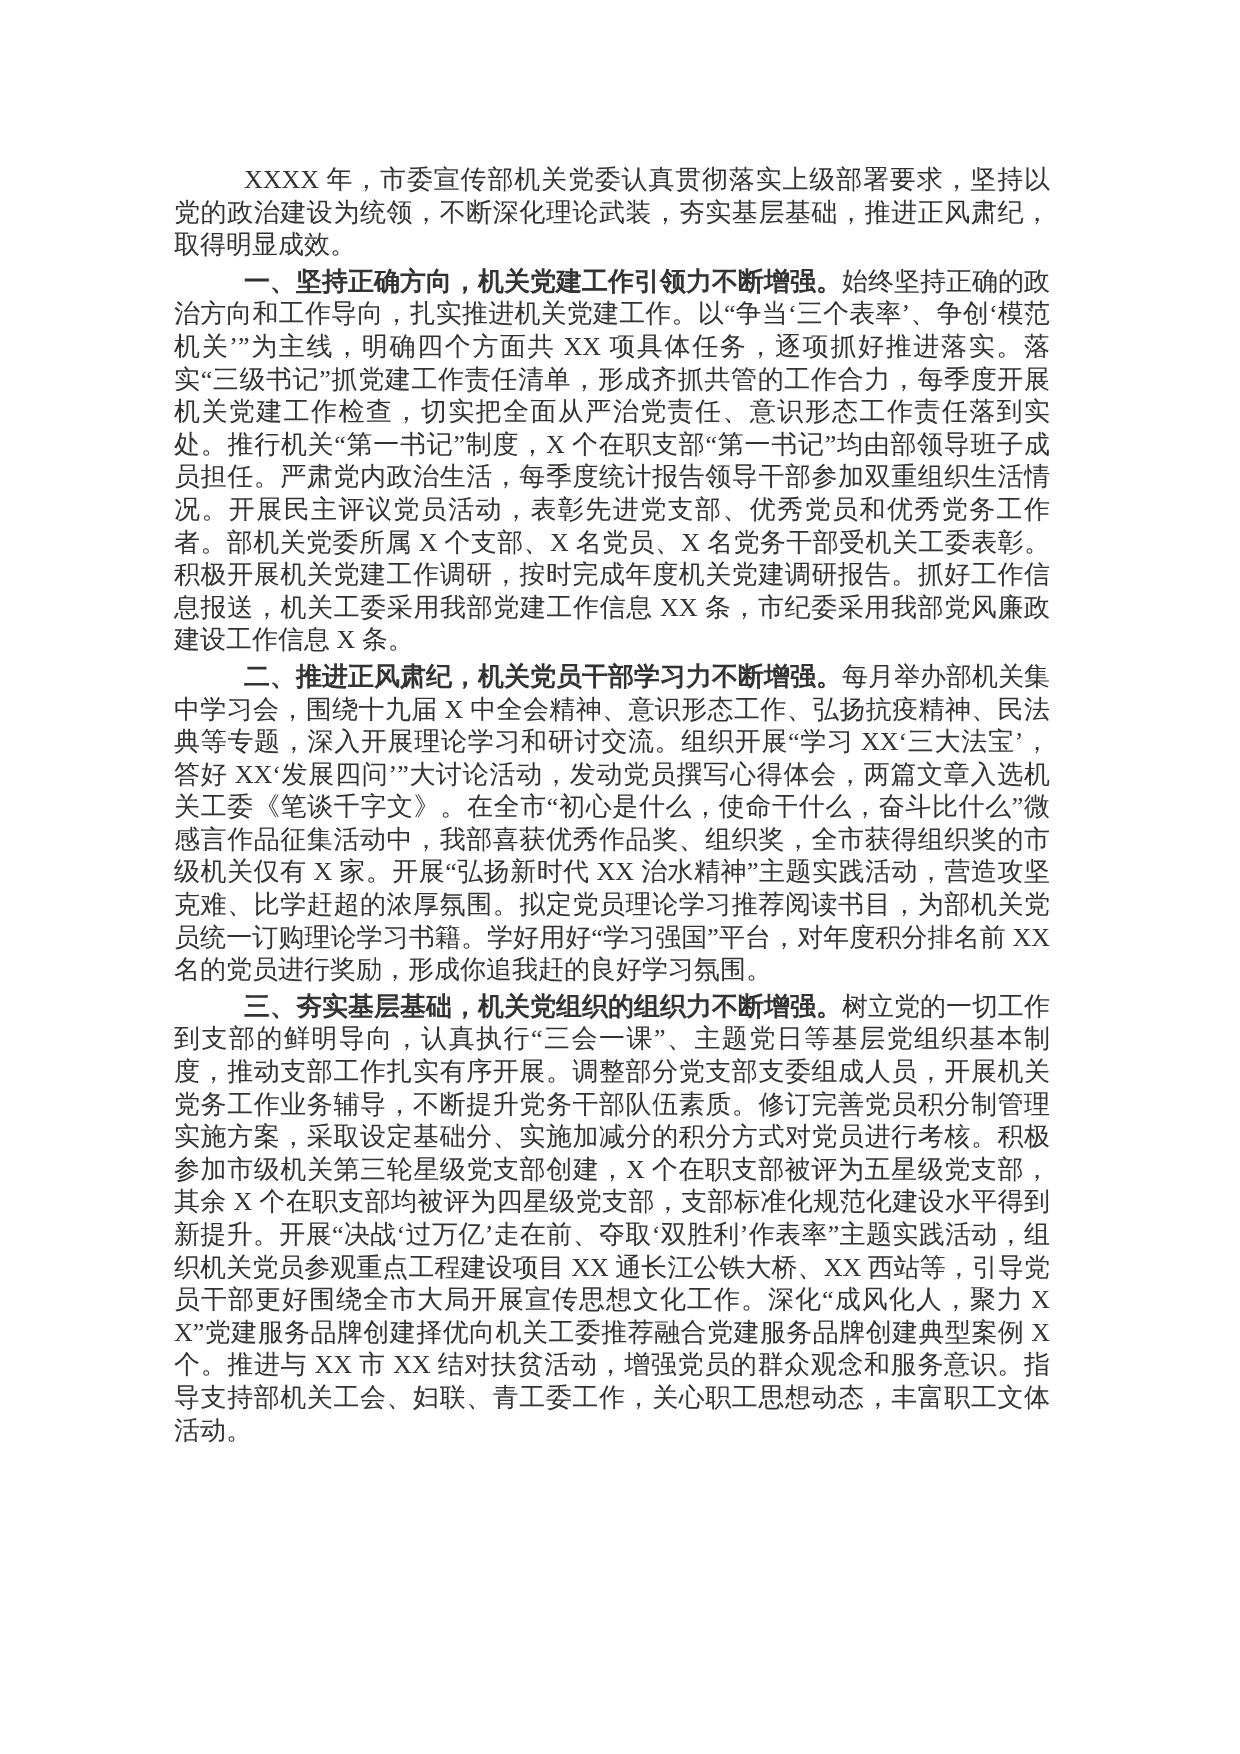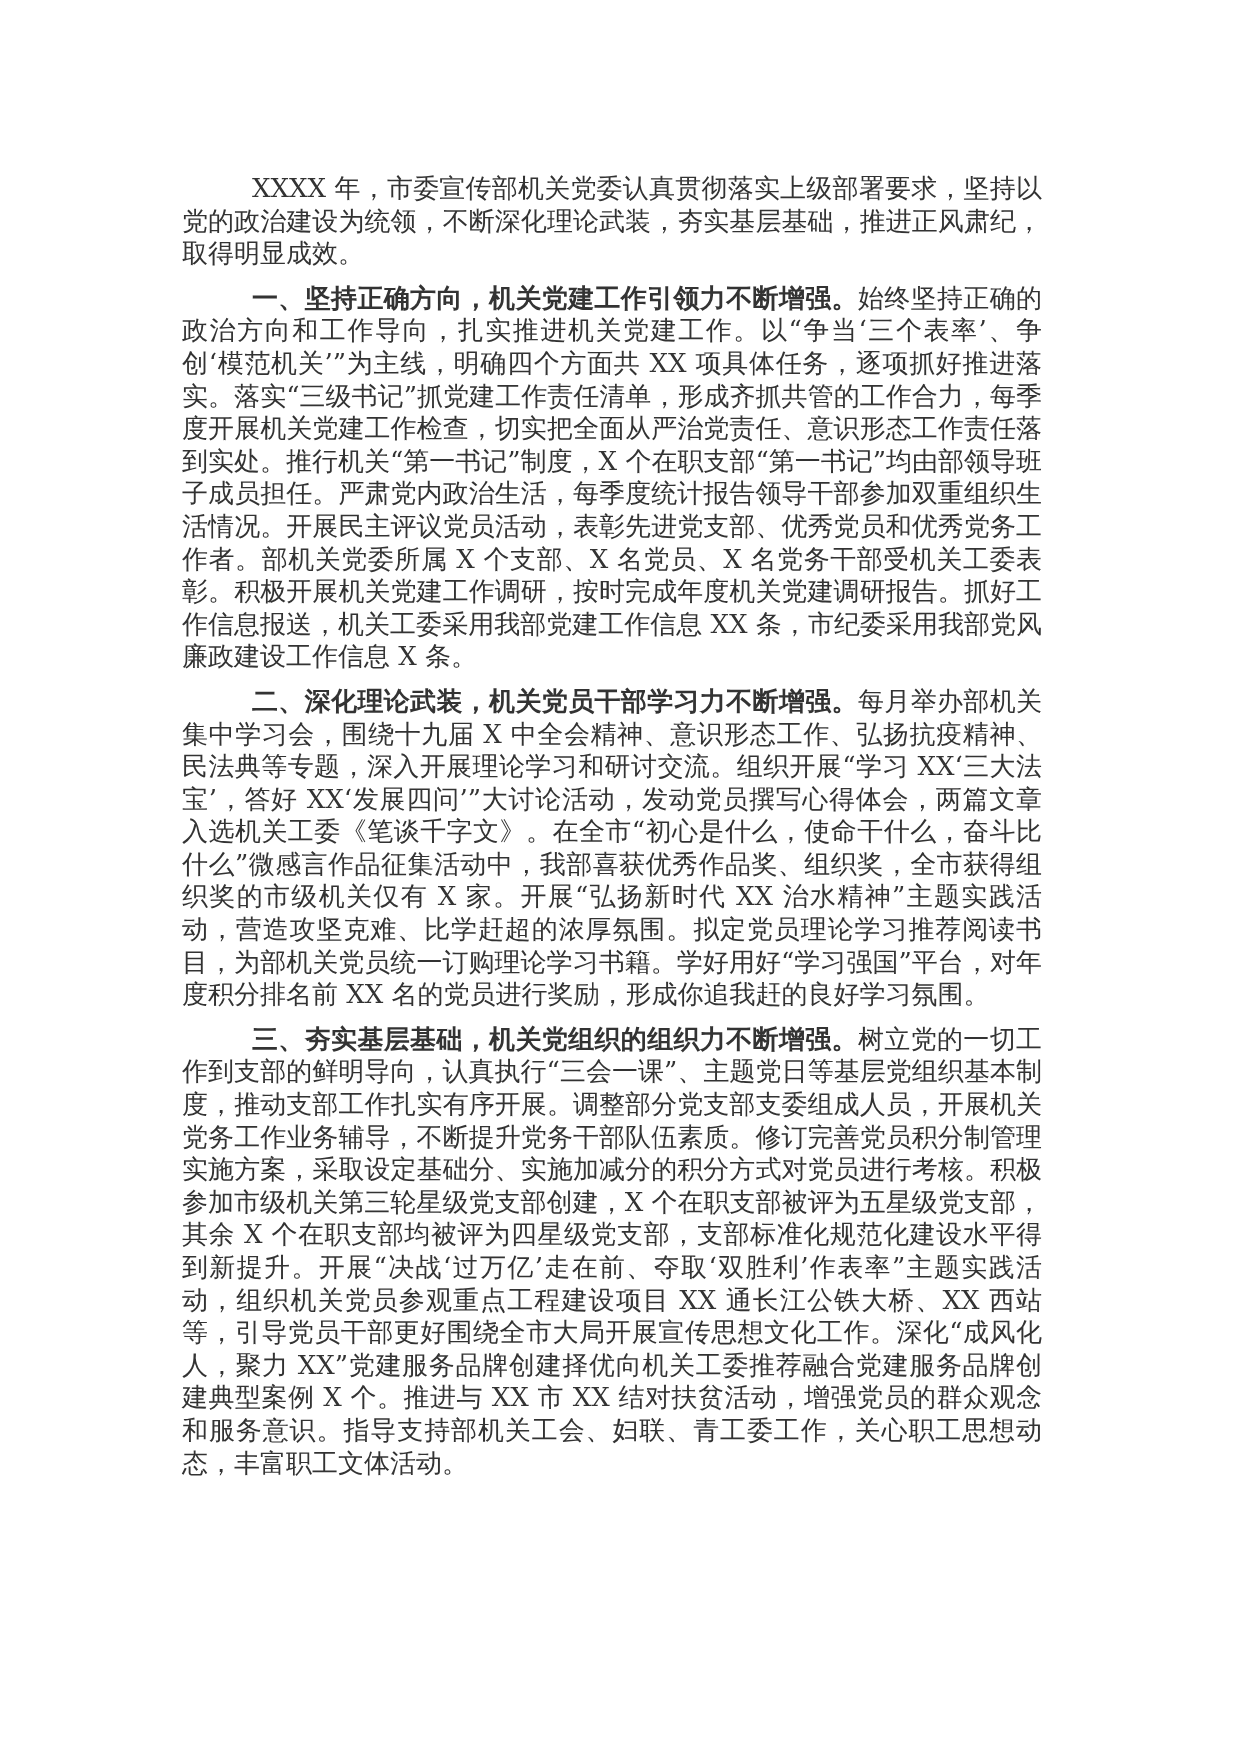--- a/index.html
+++ b/index.html
@@ -17,38 +17,39 @@
     overflow: hidden;
   }
   .content {
     font-family: "DejaVu Serif", "Liberation Serif", serif;
     font-size: 26px;
     line-height: 32.6px;
     color: #333333;
     text-align: justify;
   }
   .content p {
-    margin: 12px;
+    margin: 4px;
     padding: 0;
     text-indent: 70px;
     word-break: break-all;
+    font-family: Liberation Serif, serif;
   }
   .lead {
     font-weight: bold;
   }
 </style>
 </head>
 <body>
 
 <div class="page">
   <div class="content">
 
     <p><span class="lead"></span><span>XXXX 年，市委宣传部机关党委认真贯彻落实上级部署要求，坚持以党的政治建设为统领，不断深化理论武装，夯实基层基础，推进正风肃纪，取得明显成效。</span></p>
 
     <p><span class="lead">一、坚持正确方向，机关党建工作引领力不断增强。</span><span>始终坚持正确的政治方向和工作导向，扎实推进机关党建工作。以“争当‘三个表率’、争创‘模范机关’”为主线，明确四个方面共 XX 项具体任务，逐项抓好推进落实。落实“三级书记”抓党建工作责任清单，形成齐抓共管的工作合力，每季度开展机关党建工作检查，切实把全面从严治党责任、意识形态工作责任落到实处。推行机关“第一书记”制度，X 个在职支部“第一书记”均由部领导班子成员担任。严肃党内政治生活，每季度统计报告领导干部参加双重组织生活情况。开展民主评议党员活动，表彰先进党支部、优秀党员和优秀党务工作者。部机关党委所属 X 个支部、X 名党员、X 名党务干部受机关工委表彰。积极开展机关党建工作调研，按时完成年度机关党建调研报告。抓好工作信息报送，机关工委采用我部党建工作信息 XX 条，市纪委采用我部党风廉政建设工作信息 X 条。</span></p>
 
-    <p><span class="lead">二、深化理论武装，机关党员干部学习力不断增强。</span><span>每月举办部机关集中学习会，围绕十九届 X 中全会精神、意识形态工作、弘扬抗疫精神、民法典等专题，深入开展理论学习和研讨交流。组织开展“学习 XX‘三大法宝’，答好 XX‘发展四问’”大讨论活动，发动党员撰写心得体会，两篇文章入选机关工委《笔谈千字文》。在全市“初心是什么，使命干什么，奋斗比什么”微感言作品征集活动中，我部喜获优秀作品奖、组织奖，全市获得组织奖的市级机关仅有 X 家。开展“弘扬新时代 XX 治水精神”主题实践活动，营造攻坚克难、比学赶超的浓厚氛围。拟定党员理论学习推荐阅读书目，为部机关党员统一订购理论学习书籍。学好用好“学习强国”平台，对年度积分排名前 XX 名的党员进行奖励，形成你追我赶的良好学习氛围。</span></p>
+    <p><span class="lead">二、推进正风肃纪，机关党员干部学习力不断增强。</span><span>每月举办部机关集中学习会，围绕十九届 X 中全会精神、意识形态工作、弘扬抗疫精神、民法典等专题，深入开展理论学习和研讨交流。组织开展“学习 XX‘三大法宝’，答好 XX‘发展四问’”大讨论活动，发动党员撰写心得体会，两篇文章入选机关工委《笔谈千字文》。在全市“初心是什么，使命干什么，奋斗比什么”微感言作品征集活动中，我部喜获优秀作品奖、组织奖，全市获得组织奖的市级机关仅有 X 家。开展“弘扬新时代 XX 治水精神”主题实践活动，营造攻坚克难、比学赶超的浓厚氛围。拟定党员理论学习推荐阅读书目，为部机关党员统一订购理论学习书籍。学好用好“学习强国”平台，对年度积分排名前 XX 名的党员进行奖励，形成你追我赶的良好学习氛围。</span></p>
 
     <p><span class="lead">三、夯实基层基础，机关党组织的组织力不断增强。</span><span>树立党的一切工作到支部的鲜明导向，认真执行“三会一课”、主题党日等基层党组织基本制度，推动支部工作扎实有序开展。调整部分党支部支委组成人员，开展机关党务工作业务辅导，不断提升党务干部队伍素质。修订完善党员积分制管理实施方案，采取设定基础分、实施加减分的积分方式对党员进行考核。积极参加市级机关第三轮星级党支部创建，X 个在职支部被评为五星级党支部，其余 X 个在职支部均被评为四星级党支部，支部标准化规范化建设水平得到新提升。开展“决战‘过万亿’走在前、夺取‘双胜利’作表率”主题实践活动，组织机关党员参观重点工程建设项目 XX 通长江公铁大桥、XX 西站等，引导党员干部更好围绕全市大局开展宣传思想文化工作。深化“成风化人，聚力 XX”党建服务品牌创建择优向机关工委推荐融合党建服务品牌创建典型案例 X 个。推进与 XX 市 XX 结对扶贫活动，增强党员的群众观念和服务意识。指导支持部机关工会、妇联、青工委工作，关心职工思想动态，丰富职工文体活动。</span></p>
 
 
   </div>
 </div>
 
 </body></html>

